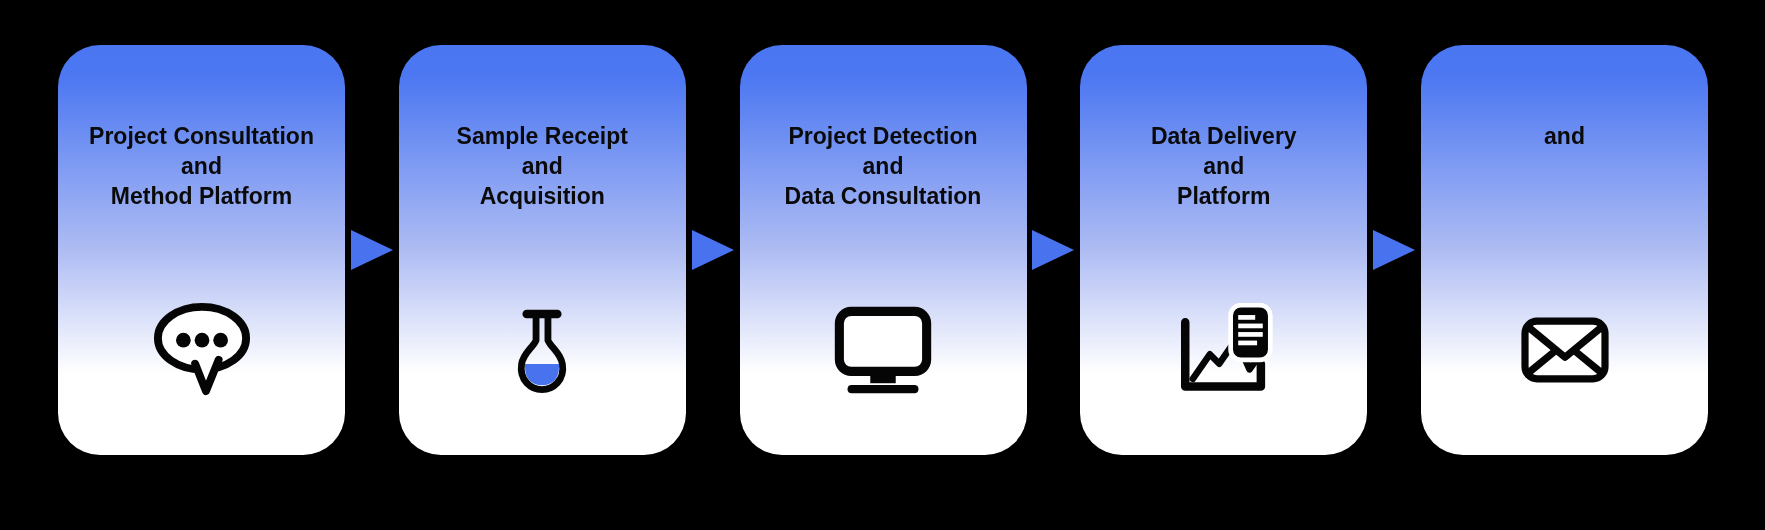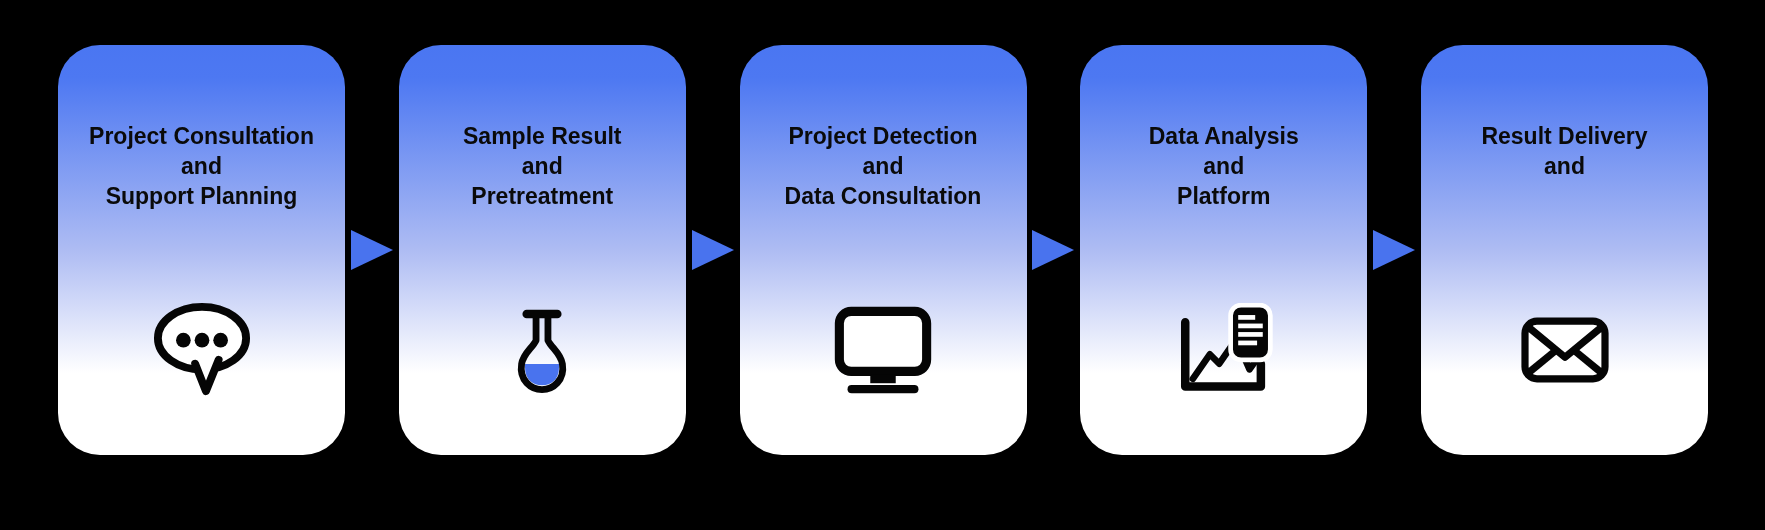--- a/index.html
+++ b/index.html
@@ -65,40 +65,40 @@
 </head>
 <body>
 
 <div class="canvas">
   <div class="flow-row">
 
     <div class="card">
       <div class="card-title">
         <div>Project Consultation</div>
         <div>and</div>
-        <div>Support Planning</div>
+        <div>Method Platform</div>
       </div>
       <div class="icon-slot">
         <svg width="104" height="98" viewBox="0 0 104 100">
           <ellipse cx="52" cy="38" rx="45" ry="32" fill="#FFFFFF" stroke="#050505" stroke-width="8"></ellipse>
           <path d="M 45 64 L 56 92 L 69 60" fill="#FFFFFF" stroke="#050505" stroke-width="8" stroke-linejoin="round" stroke-linecap="round"></path>
           <circle cx="33" cy="40" r="7.5" fill="#050505"></circle>
           <circle cx="52" cy="40" r="7.5" fill="#050505"></circle>
           <circle cx="71" cy="40" r="7.5" fill="#050505"></circle>
         </svg>
       </div>
     </div>
 
     <div class="arrow-right"></div>
 
     <div class="card">
       <div class="card-title">
-        <div>Sample Result</div>
+        <div>Sample Receipt</div>
         <div>and</div>
-        <div>Pretreatment</div>
+        <div>Acquisition</div>
       </div>
       <div class="icon-slot">
         <svg width="68" height="85" viewBox="0 0 80 100">
           <path d="M 20 70 C 20 84 29 91 40 91 C 51 91 60 84 60 70 L 60 66 L 20 66 Z" fill="#4973EE"></path>
           <path d="M 33 9 L 33 38 C 29 47 18 53 16 66 C 13 85 27 96 40 96 C 53 96 67 85 64 66 C 62 53 51 47 47 38 L 47 9" fill="none" stroke="#050505" stroke-width="8" stroke-linejoin="round"></path>
           <path d="M 22 7 L 58 7" stroke="#050505" stroke-width="10" stroke-linecap="round"></path>
         </svg>
       </div>
     </div>
 
@@ -116,42 +116,41 @@
           <rect x="41" y="76" width="28" height="10" fill="#050505"></rect>
           <rect x="16" y="88" width="78" height="9" rx="4.5" fill="#050505"></rect>
         </svg>
       </div>
     </div>
 
     <div class="arrow-right"></div>
 
     <div class="card">
       <div class="card-title">
-        <div>Data Analysis</div>
+        <div>Data Delivery</div>
         <div>and</div>
         <div>Platform</div>
       </div>
       <div class="icon-slot">
         <svg width="104" height="95" viewBox="0 0 110 100">
           <path d="M 14 20 L 14 88 L 94 88 L 94 64" fill="none" stroke="#050505" stroke-width="9" stroke-linecap="round" stroke-linejoin="round"></path>
           <path d="M 22 80 L 40 54 L 50 64 L 68 38 L 82 70 L 92 56" fill="none" stroke="#050505" stroke-width="7" stroke-linecap="round" stroke-linejoin="round"></path>
           <rect x="62" y="2" width="42" height="58" rx="11" fill="#050505" stroke="#FFFFFF" stroke-width="5"></rect>
           <path d="M 70 15 L 88 15" stroke="#FFFFFF" stroke-width="5"></path>
           <path d="M 70 24 L 96 24" stroke="#FFFFFF" stroke-width="5"></path>
           <path d="M 70 33 L 96 33" stroke="#FFFFFF" stroke-width="5"></path>
           <path d="M 70 42 L 90 42" stroke="#FFFFFF" stroke-width="5"></path>
         </svg>
       </div>
     </div>
 
     <div class="arrow-right"></div>
 
     <div class="card">
       <div class="card-title">
-        <div>Result Delivery</div>
         <div>and</div>
       </div>
       <div class="icon-slot">
         <svg width="88" height="66" viewBox="0 0 110 82">
           <rect x="5" y="5" width="100" height="72" rx="15" fill="#FFFFFF" stroke="#050505" stroke-width="9"></rect>
           <path d="M 10 13 L 55 50 L 100 13" fill="none" stroke="#050505" stroke-width="9" stroke-linejoin="round"></path>
           <path d="M 10 69 L 43 42" fill="none" stroke="#050505" stroke-width="9"></path>
           <path d="M 100 69 L 67 42" fill="none" stroke="#050505" stroke-width="9"></path>
         </svg>
       </div>

